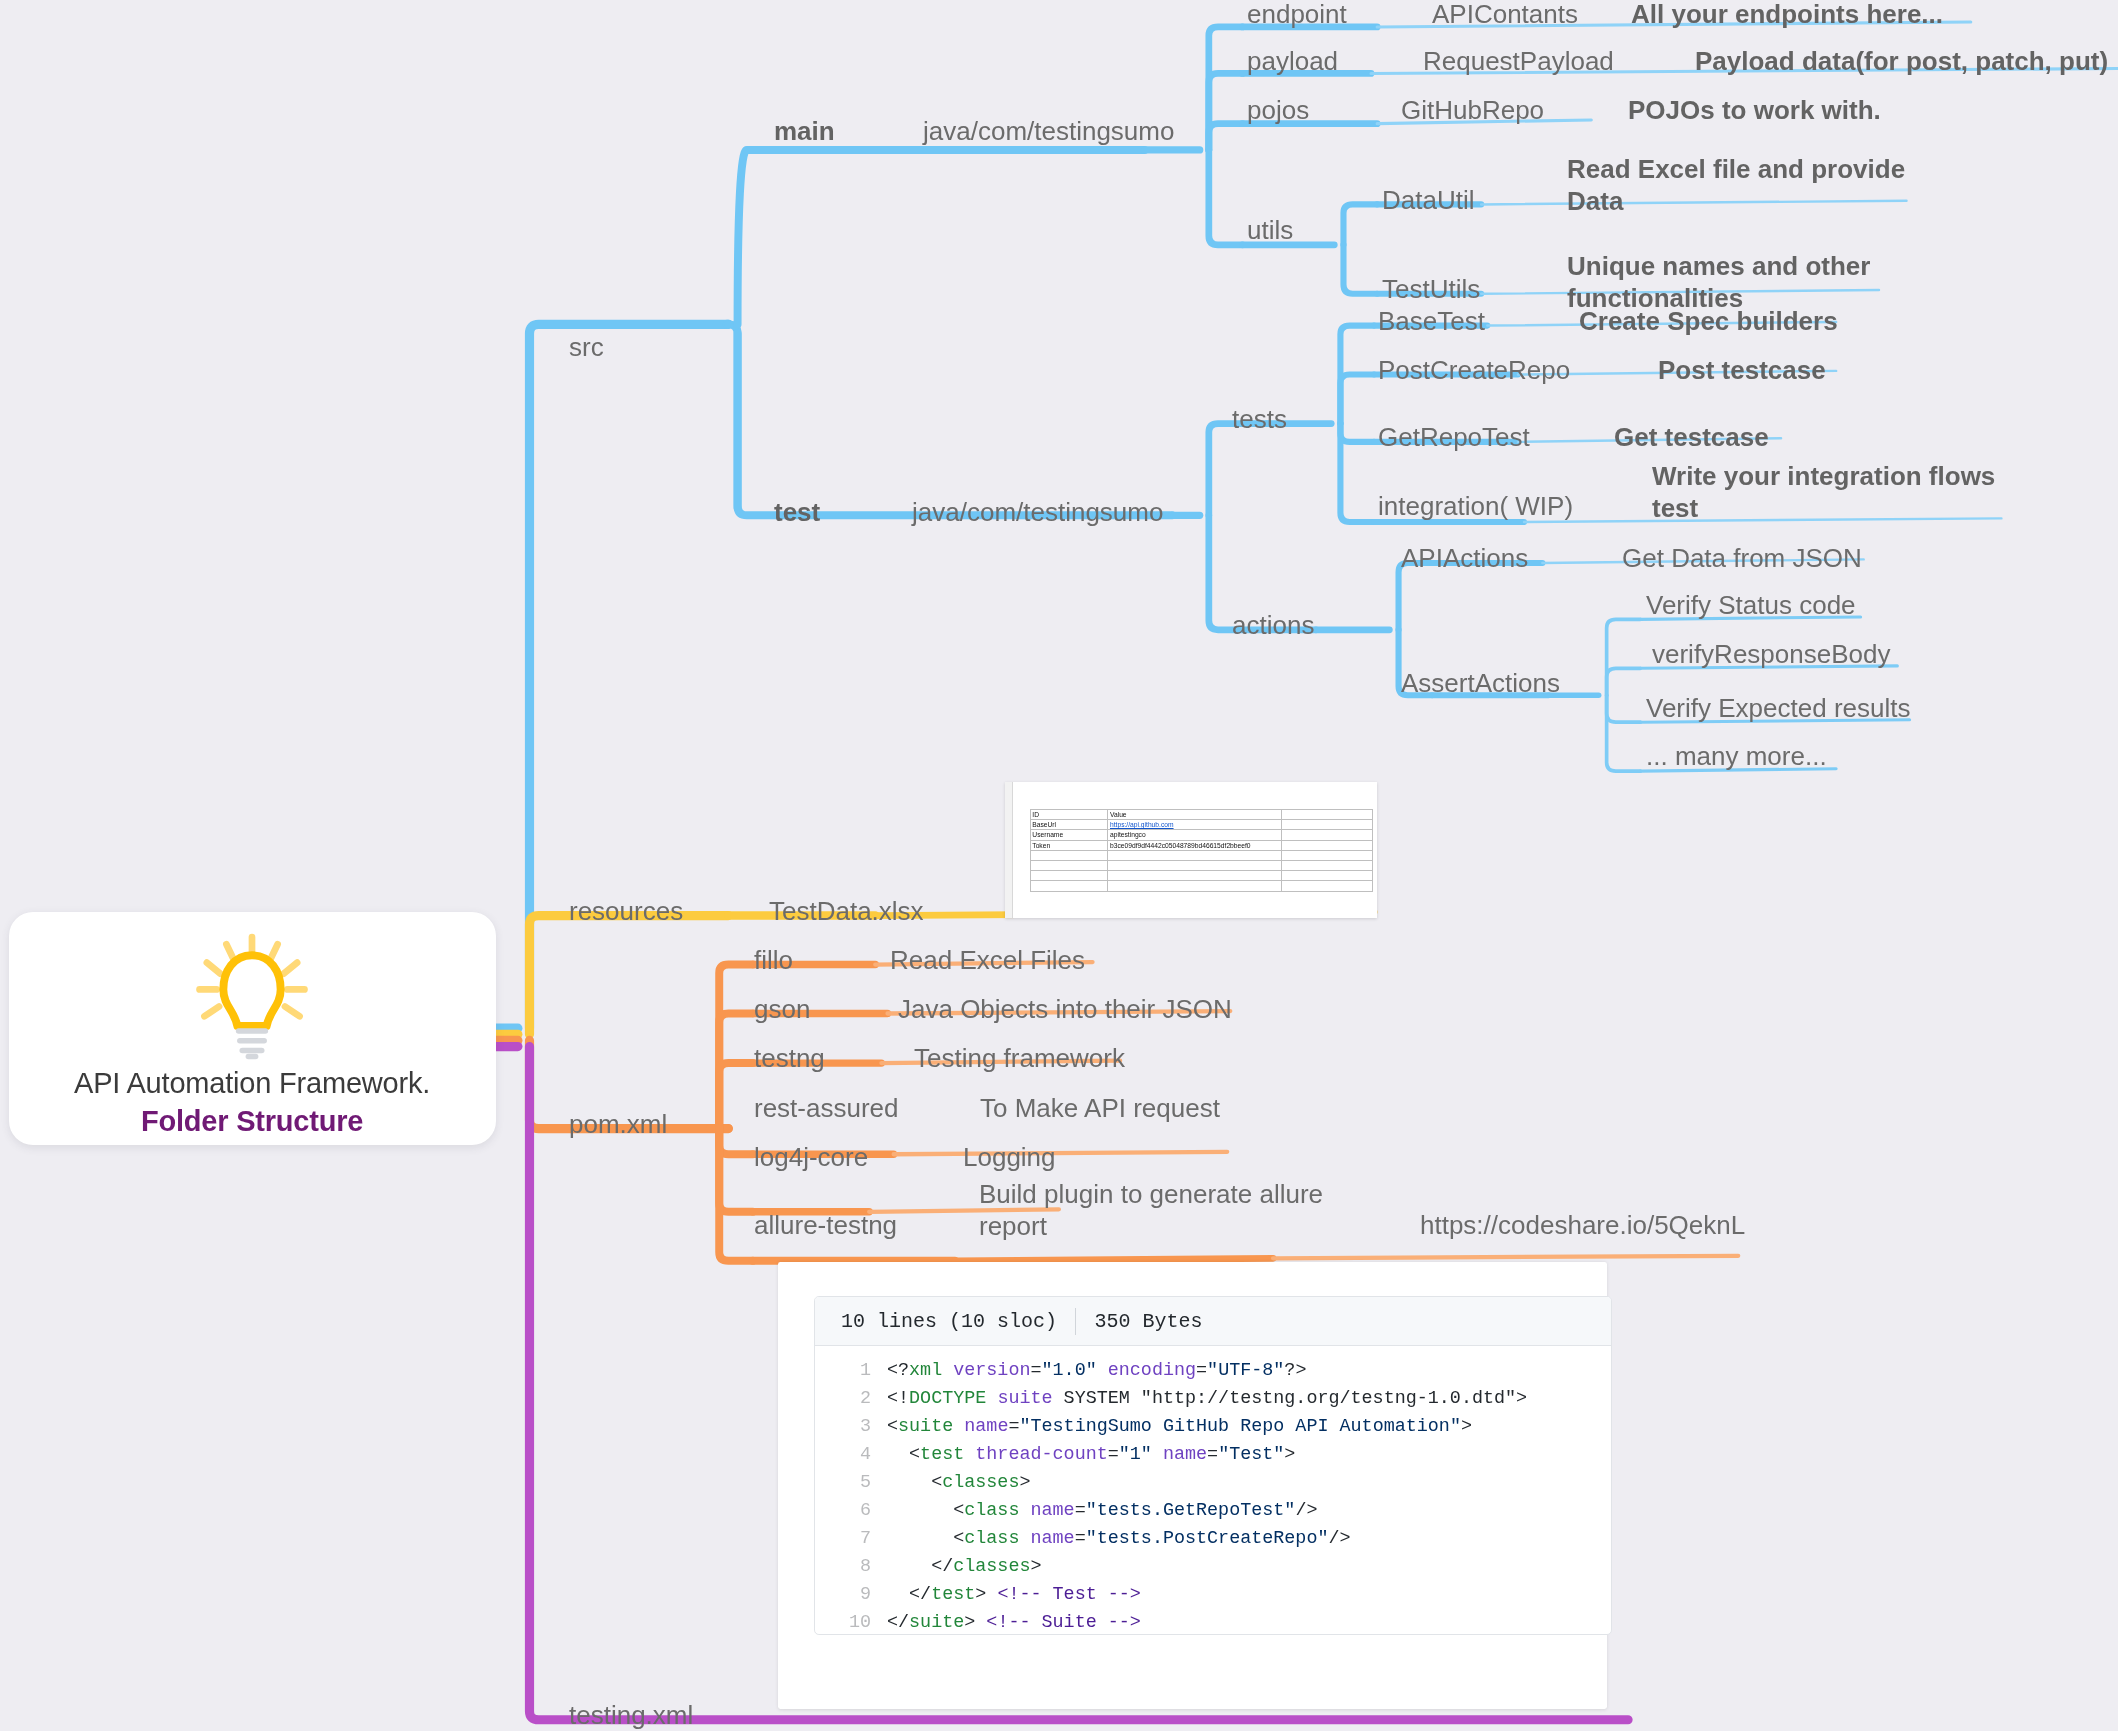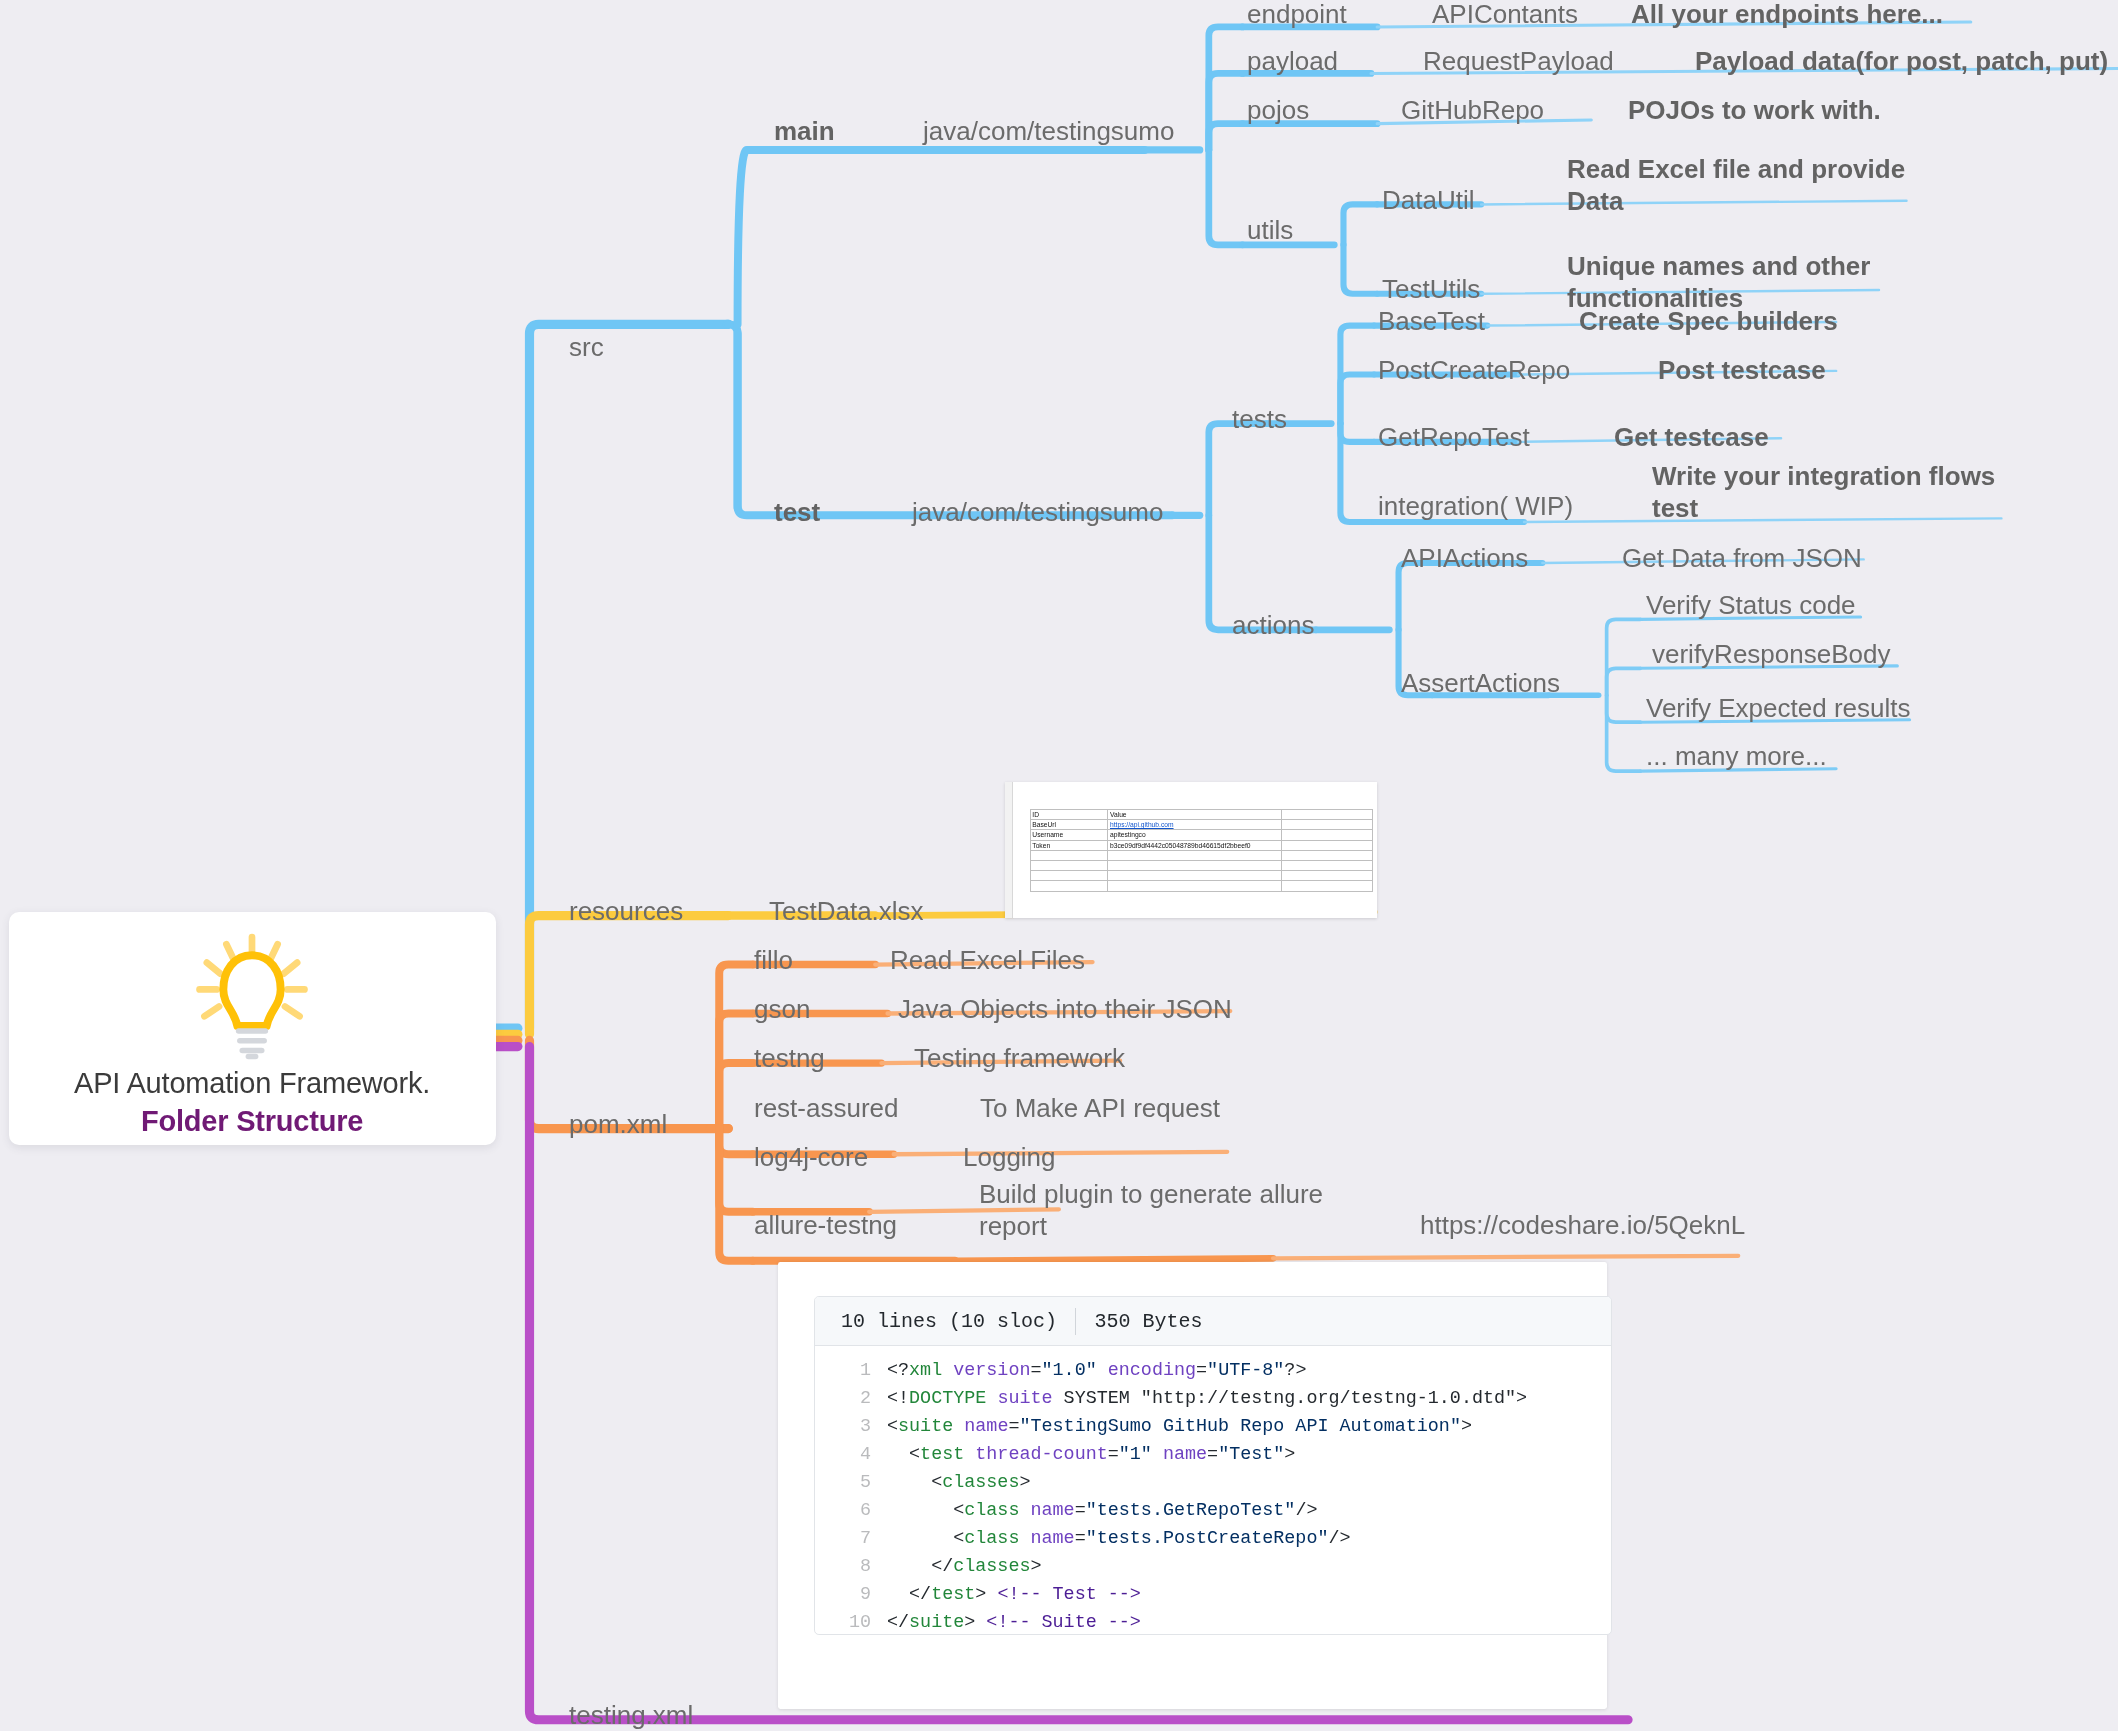--- a/index.html
+++ b/index.html
@@ -9,21 +9,21 @@
     font-family:"Liberation Sans", sans-serif;
     position:relative;overflow:hidden;
     -webkit-font-smoothing:antialiased;
   }
   #canvas{position:absolute;left:0;top:0;width:2119px;height:1732px;}
   svg.links{position:absolute;left:0;top:0;width:2119px;height:1732px;pointer-events:none;}
 
   
   .root-node{
     position:absolute;left:8.6px;top:912px;width:487px;height:233px;
-    background:#FFFFFF;border-radius:10px;
+    background:#FFFFFF;border-radius:24px;
     box-shadow:0 2.4px 8.6px rgba(60,60,80,.10);
     display:flex;flex-direction:column;align-items:center;justify-content:flex-start;
     padding-top:21px;box-sizing:border-box;
   }
   .bulb{width:122px;height:130px;}
   .root-line1{font-size:29px;color:#3B3B3B;letter-spacing:-0.2px;margin-top:3.7px;}
   .root-line2{font-size:29px;color:#701a75;font-weight:bold;letter-spacing:-0.2px;margin-top:4.9px;}
 
   
   .nd{position:absolute;color:#6B6B6B;font-size:26px;line-height:32px;white-space:nowrap;}

